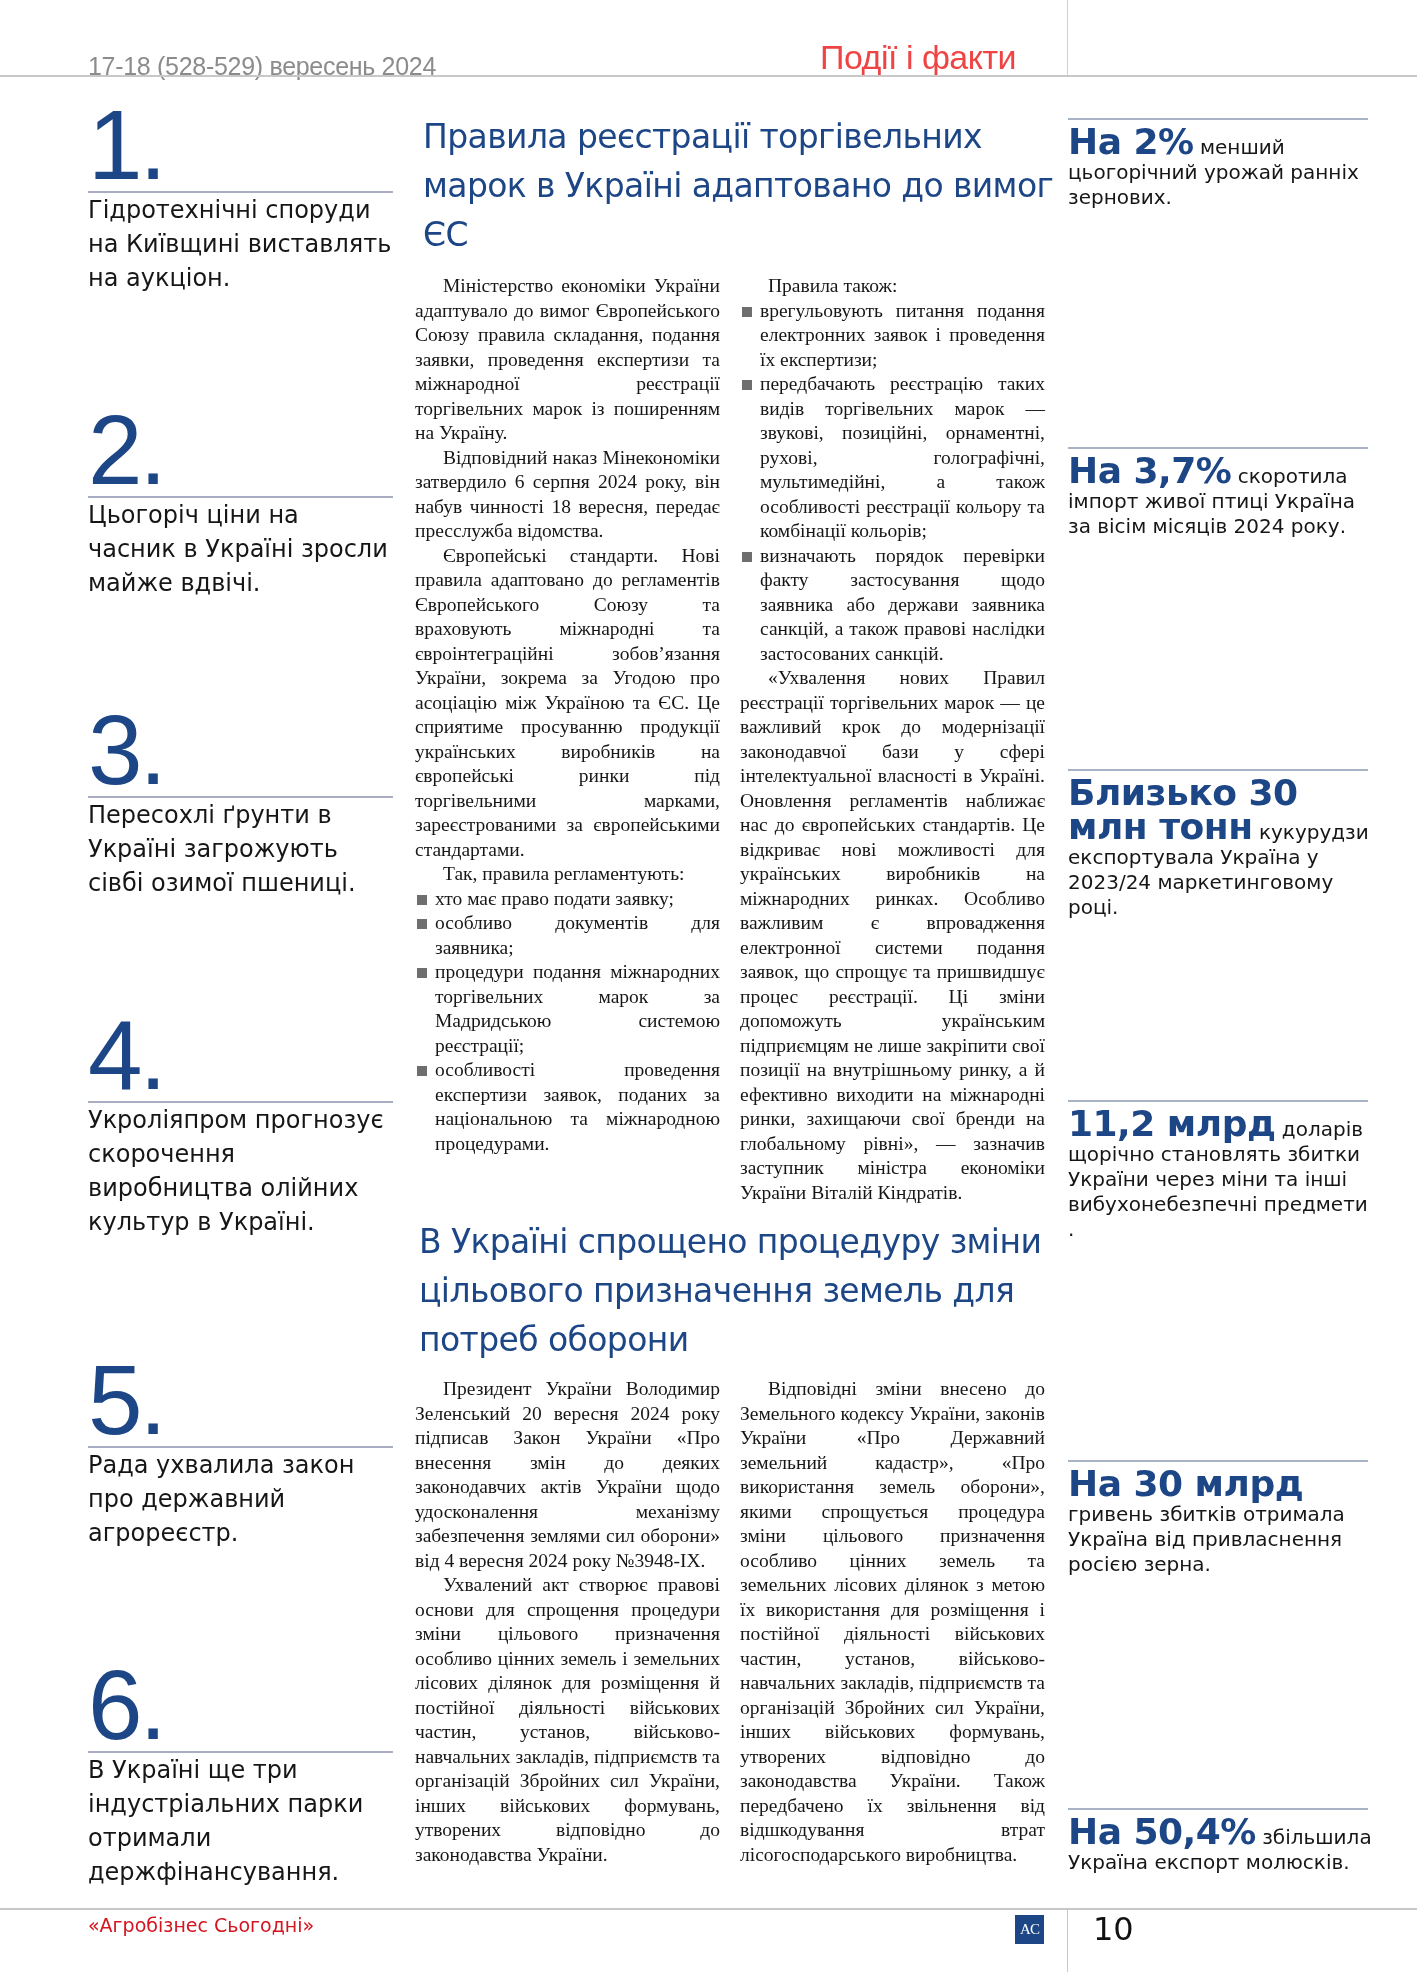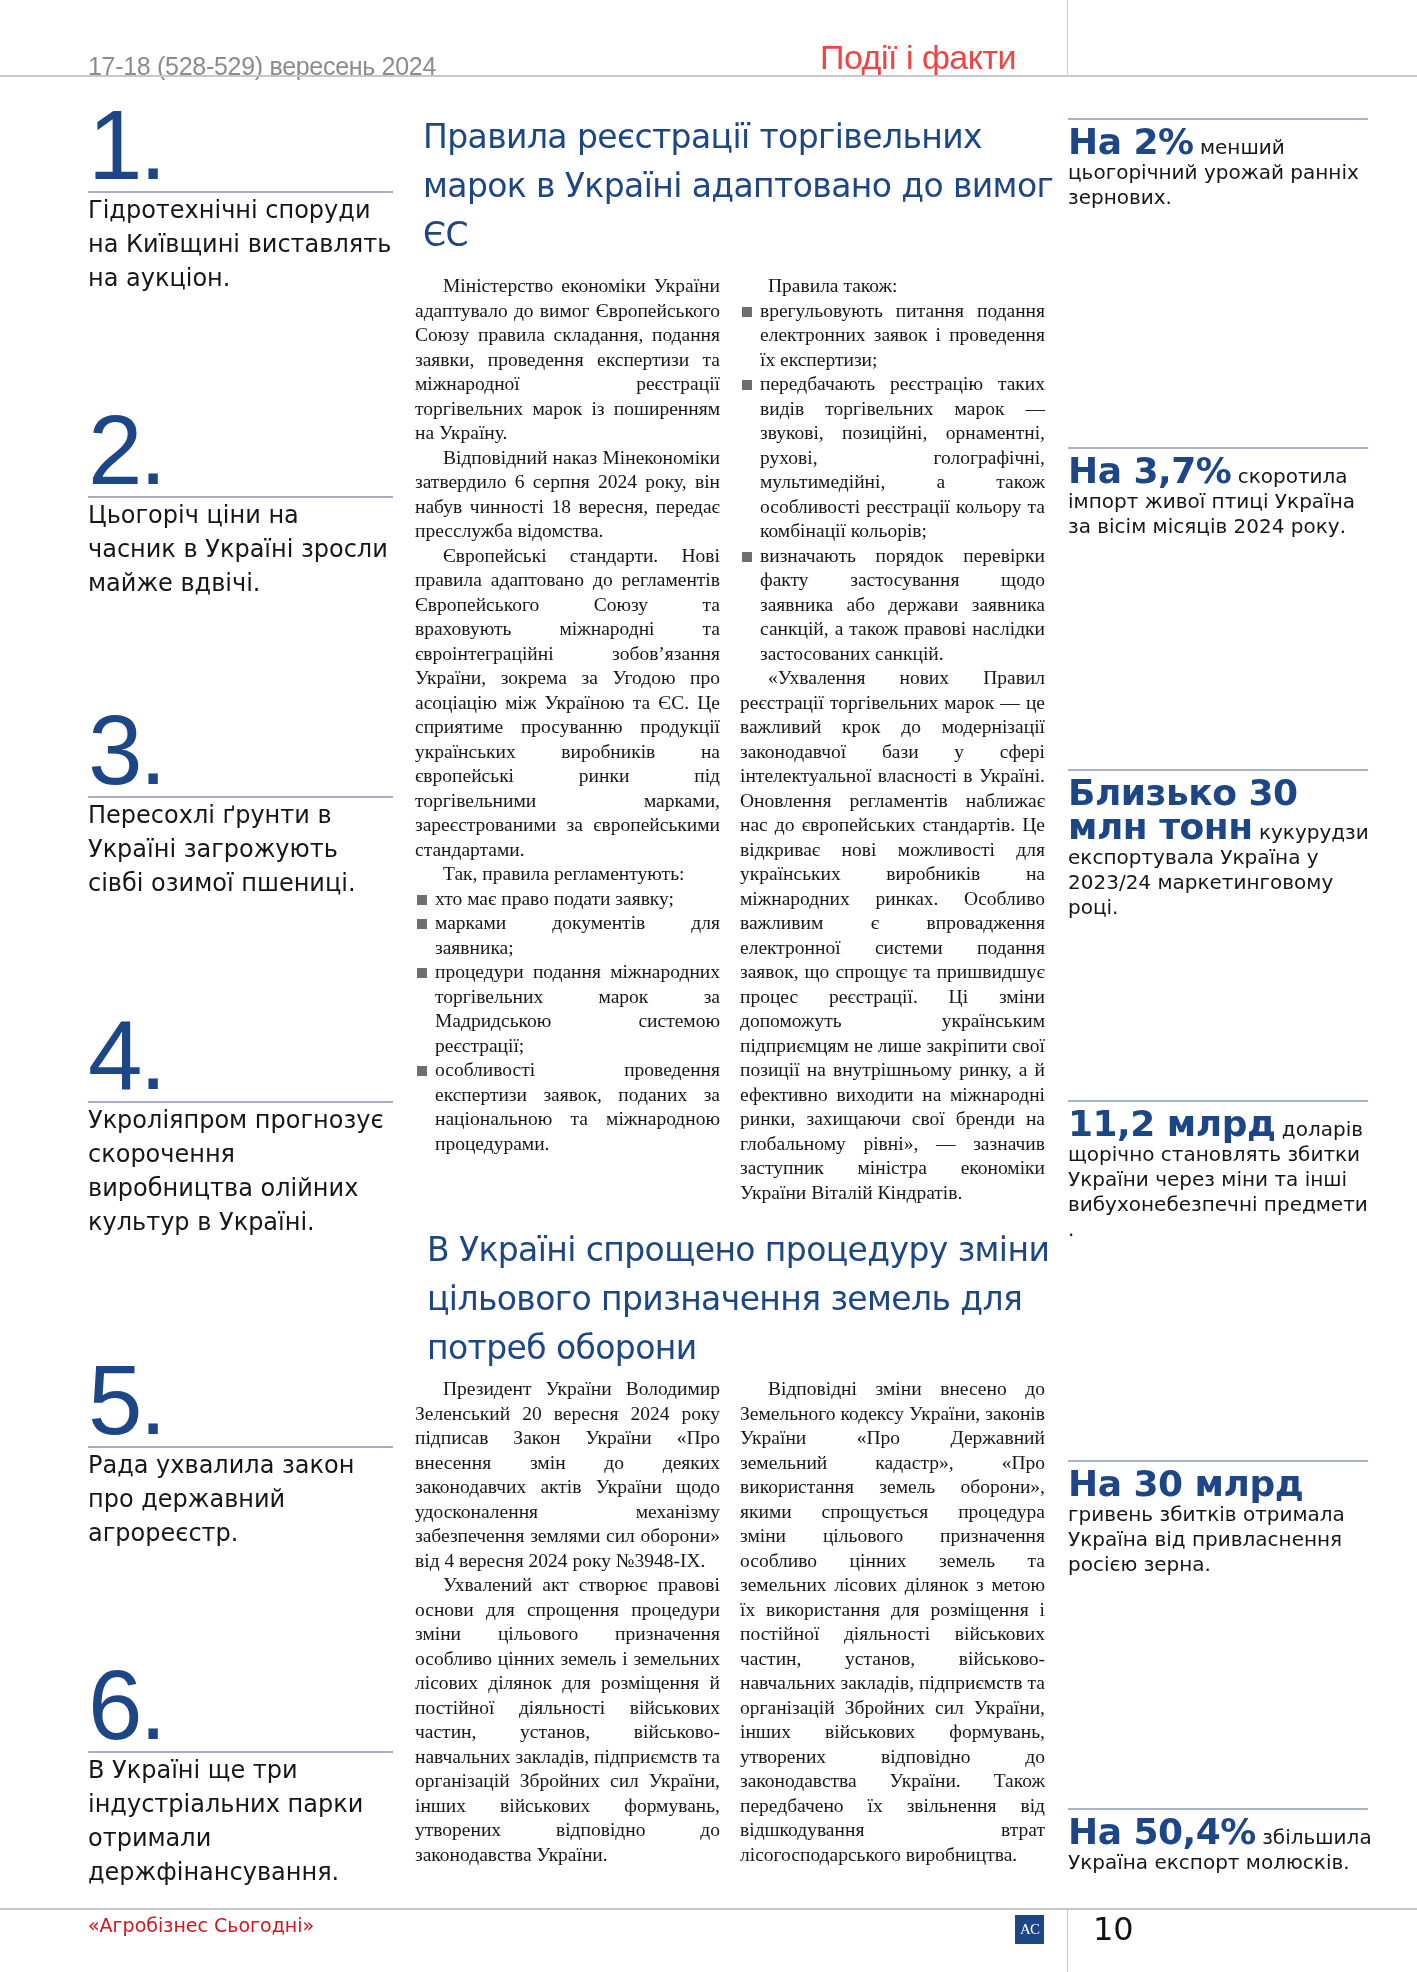--- a/index.html
+++ b/index.html
@@ -83,37 +83,37 @@
 
 <h2 class="art-title" style="top:104px; margin:8px">Правила реєстрації торгівельних марок в Україні адаптовано до вимог ЄС</h2>
 
 <div class="art-col" style="left:415px; top:274px">
   <p>Міністерство економіки України адаптувало до вимог Європейського Союзу правила складання, подання заявки, проведення експертизи та міжнародної реєстрації торгівельних марок із поширенням на Україну.</p>
   <p>Відповідний наказ Мінекономіки затвердило 6 серпня 2024 року, він набув чинності 18 вересня, передає пресслужба відомства.</p>
   <p>Європейські стандарти. Нові правила адаптовано до регламентів Європейського Союзу та враховують міжнародні та євроінтеграційні зобов’язання України, зокрема за Угодою про асоціацію між Україною та ЄС. Це сприятиме просуванню продукції українських виробників на європейські ринки під торгівельними марками, зареєстрованими за європейськими стандартами.</p>
   <p>Так, правила регламентують:</p>
   <ul>
     <li><span class="bullet"></span><span>хто має право подати заявку;</span></li>
-    <li><span class="bullet"></span><span>марками документів для заявника;</span></li>
+    <li><span class="bullet"></span><span>особливо документів для заявника;</span></li>
     <li><span class="bullet"></span><span>процедури подання міжнародних торгівельних марок за Мадридською системою реєстрації;</span></li>
     <li><span class="bullet"></span><span>особливості проведення експертизи заявок, поданих за національною та міжнародною процедурами.</span></li>
   </ul>
 </div>
 
 <div class="art-col" style="left:740px; top:274px">
   <p>Правила також:</p>
   <ul>
     <li><span class="bullet"></span><span>врегульовують питання подання електронних заявок і проведення їх експертизи;</span></li>
     <li><span class="bullet"></span><span>передбачають реєстрацію таких видів торгівельних марок — звукові, позиційні, орнаментні, рухові, голографічні, мультимедійні, а також особливості реєстрації кольору та комбінації кольорів;</span></li>
     <li><span class="bullet"></span><span>визначають порядок перевірки факту застосування щодо заявника або держави заявника санкцій, а також правові наслідки застосованих санкцій.</span></li>
   </ul>
   <p>«Ухвалення нових Правил реєстрації торгівельних марок — це важливий крок до модернізації законодавчої бази у сфері інтелектуальної власності в Україні. Оновлення регламентів наближає нас до європейських стандартів. Це відкриває нові можливості для українських виробників на міжнародних ринках. Особливо важливим є впровадження електронної системи подання заявок, що спрощує та пришвидшує процес реєстрації. Ці зміни допоможуть українським підприємцям не лише закріпити свої позиції на внутрішньому ринку, а й ефективно виходити на міжнародні ринки, захищаючи свої бренди на глобальному рівні», — зазначив заступник міністра економіки України Віталій Кіндратів.</p>
 </div>
 
-<h2 class="art-title" style="top:1213px; margin:12px">В Україні спрощено процедуру зміни цільового призначення земель для потреб оборони</h2>
+<h2 class="art-title" style="top:1213px; margin:4px">В Україні спрощено процедуру зміни цільового призначення земель для потреб оборони</h2>
 
 <div class="art-col" style="left:415px; top:1377px">
   <p>Президент України Володимир Зеленський 20 вересня 2024 року підписав Закон України «Про внесення змін до деяких законодавчих актів України щодо удосконалення механізму забезпечення землями сил оборони» від 4 вересня 2024 року №3948-IX.</p>
   <p>Ухвалений акт створює правові основи для спрощення процедури зміни цільового призначення особливо цінних земель і земельних лісових ділянок для розміщення й постійної діяльності військових частин, установ, військово-навчальних закладів, підприємств та організацій Збройних сил України, інших військових формувань, утворених відповідно до законодавства України.</p>
 </div>
 
 <div class="art-col" style="left:740px; top:1377px">
   <p>Відповідні зміни внесено до Земельного кодексу України, законів України «Про Державний земельний кадастр», «Про використання земель оборони», якими спрощується процедура зміни цільового призначення особливо цінних земель та земельних лісових ділянок з метою їх використання для розміщення і постійної діяльності військових частин, установ, військово-навчальних закладів, підприємств та організацій Збройних сил України, інших військових формувань, утворених відповідно до законодавства України. Також передбачено їх звільнення від відшкодування втрат лісогосподарського виробництва.</p>
 </div>
 

